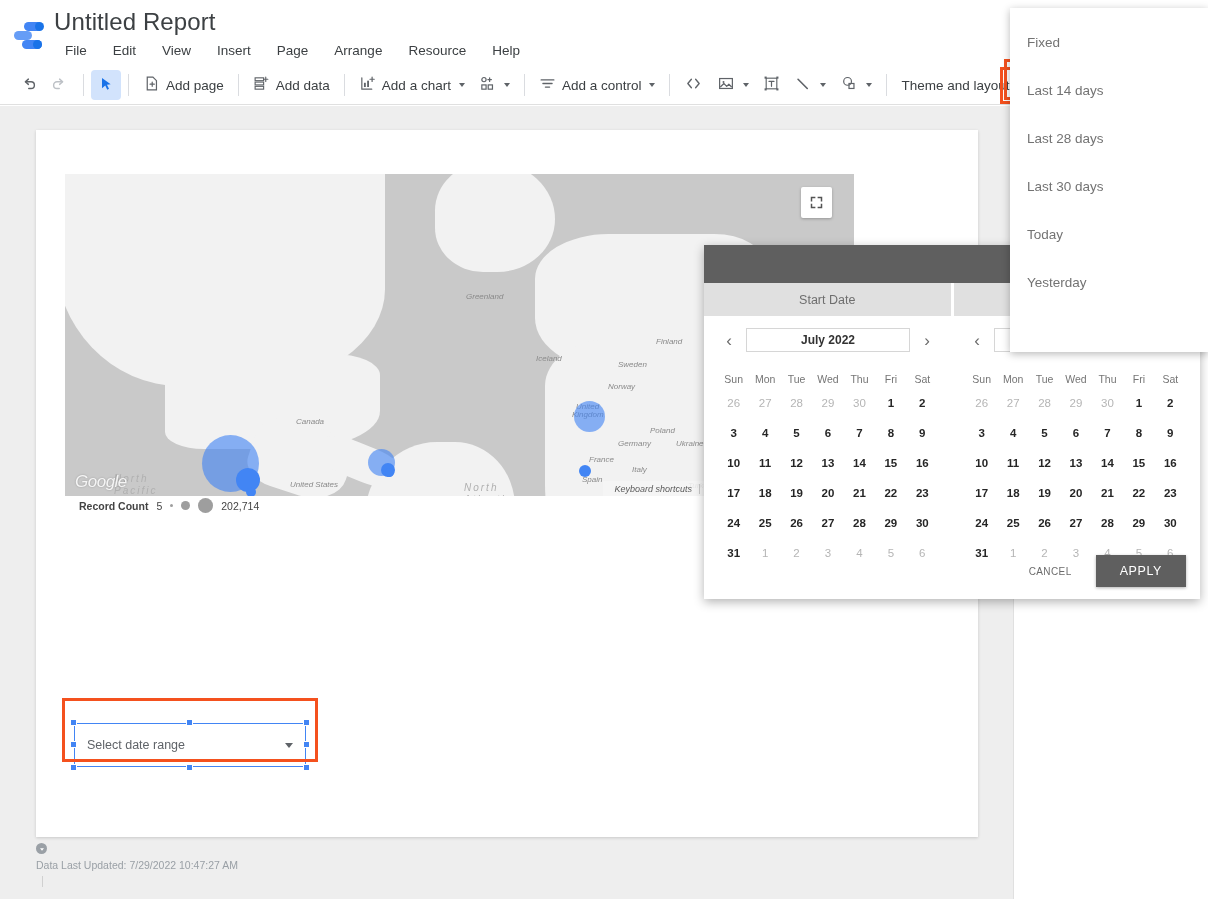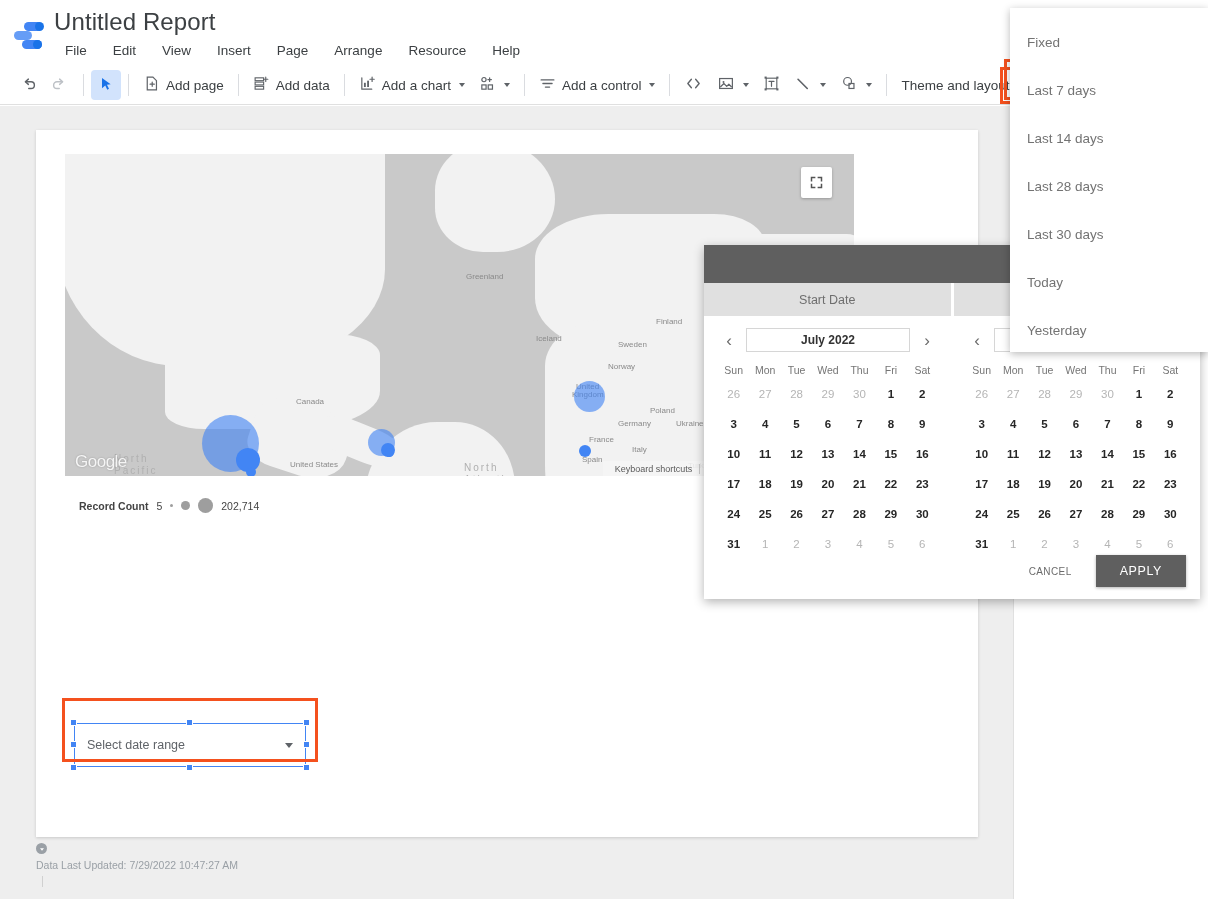--- a/index.html
+++ b/index.html
@@ -70,22 +70,22 @@
     position:absolute; left:36px; top:24px; width:942px; height:707px;
     background:#fff; box-shadow: 0 1px 3px rgba(0,0,0,.16);
   }
   .rightpanel {
     position:absolute; left:1013px; top:106px; width:195px; height:793px;
     background:#fff; border-left:1px solid #e0e0e0;
   }
 
   
   .map {
-    position:absolute; left:29px; top:24px; width:789px; height:322px;
-    background:#c9c9c9; overflow:hidden;
+    position:absolute; left:29px; top:44px; width:789px; height:322px;
+    background:#c9c9c9; overflow:hidden;font-style:italic;
   }
   .land { position:absolute; background:#f2f2f2; }
   .map-label {
     position:absolute; color:#8a8a8a; font-size:8px; white-space:nowrap;
     font-family:"Liberation Sans", sans-serif;
   }
   .map-label.ocean { color:#b0b0b0; font-size:10px; letter-spacing:2px; line-height:12px; }
   .bubble { position:absolute; border-radius:50%; background:#4285F4; }
   .bubble.soft { background: rgba(66,133,244,.62); }
   .gmlogo {
@@ -154,21 +154,21 @@
   .dp-tab + .dp-tab { border-left:3px solid #fff; }
   .dp-cals { display:flex; padding:12px 0 0 0; }
   .cal { width:248px; padding:0 14px; }
   .cal-head { display:flex; align-items:center; justify-content:space-between; height:24px; }
   .cal-arrow { font-size:17px; color:#6b6b6b; width:22px; text-align:center; line-height:1;}
   .cal-month {
     flex:1; margin:0 6px; height:24px; border:1px solid #d6d6d6; background:#fff;
     display:flex; align-items:center; justify-content:center;
     font-size:12px; font-weight:bold; color:#333;
   }
-  .cal-grid { display:grid; grid-template-columns:repeat(7,1fr); margin-top:9px; }
+  .cal-grid { display:grid; grid-template-columns:repeat(7,1fr); margin-top:18px; }
   .cal-grid .dow {
     text-align:center; font-size:10.5px; color:#757575; height:18px; line-height:18px;
   }
   .cal-grid .day {
     text-align:center; font-size:11.5px; color:#262626; height:30px; line-height:30px;
     font-weight:bold;
   }
   .cal-grid .day.out { color:#b5b5b5; font-weight:normal; }
   .dp-actions {
     position:absolute; right:14px; bottom:12px; display:flex; align-items:center; gap:12px;
@@ -613,21 +613,20 @@
 
     </div>
     <div class="dp-actions">
       <div class="dp-cancel">CANCEL</div>
       <div class="dp-apply">APPLY</div>
     </div>
   </div>
 
   <div class="menu" id="range-menu">
       <div class="menu-item">Fixed</div>
-      <div class="menu-item">Last 7 days</div>
       <div class="menu-item">Last 14 days</div>
       <div class="menu-item">Last 28 days</div>
       <div class="menu-item">Last 30 days</div>
       <div class="menu-item">Today</div>
       <div class="menu-item">Yesterday</div>
     </div>
 
   <div class="hl-red" style="left:1000px; top:67px; width:30px; height:37px;"></div>
   <div class="hl-red" style="left:1004px; top:59px; width:122px; height:41px;"></div>
   <div class="hl-red" style="left:62px; top:698px; width:256px; height:64px;"></div>

